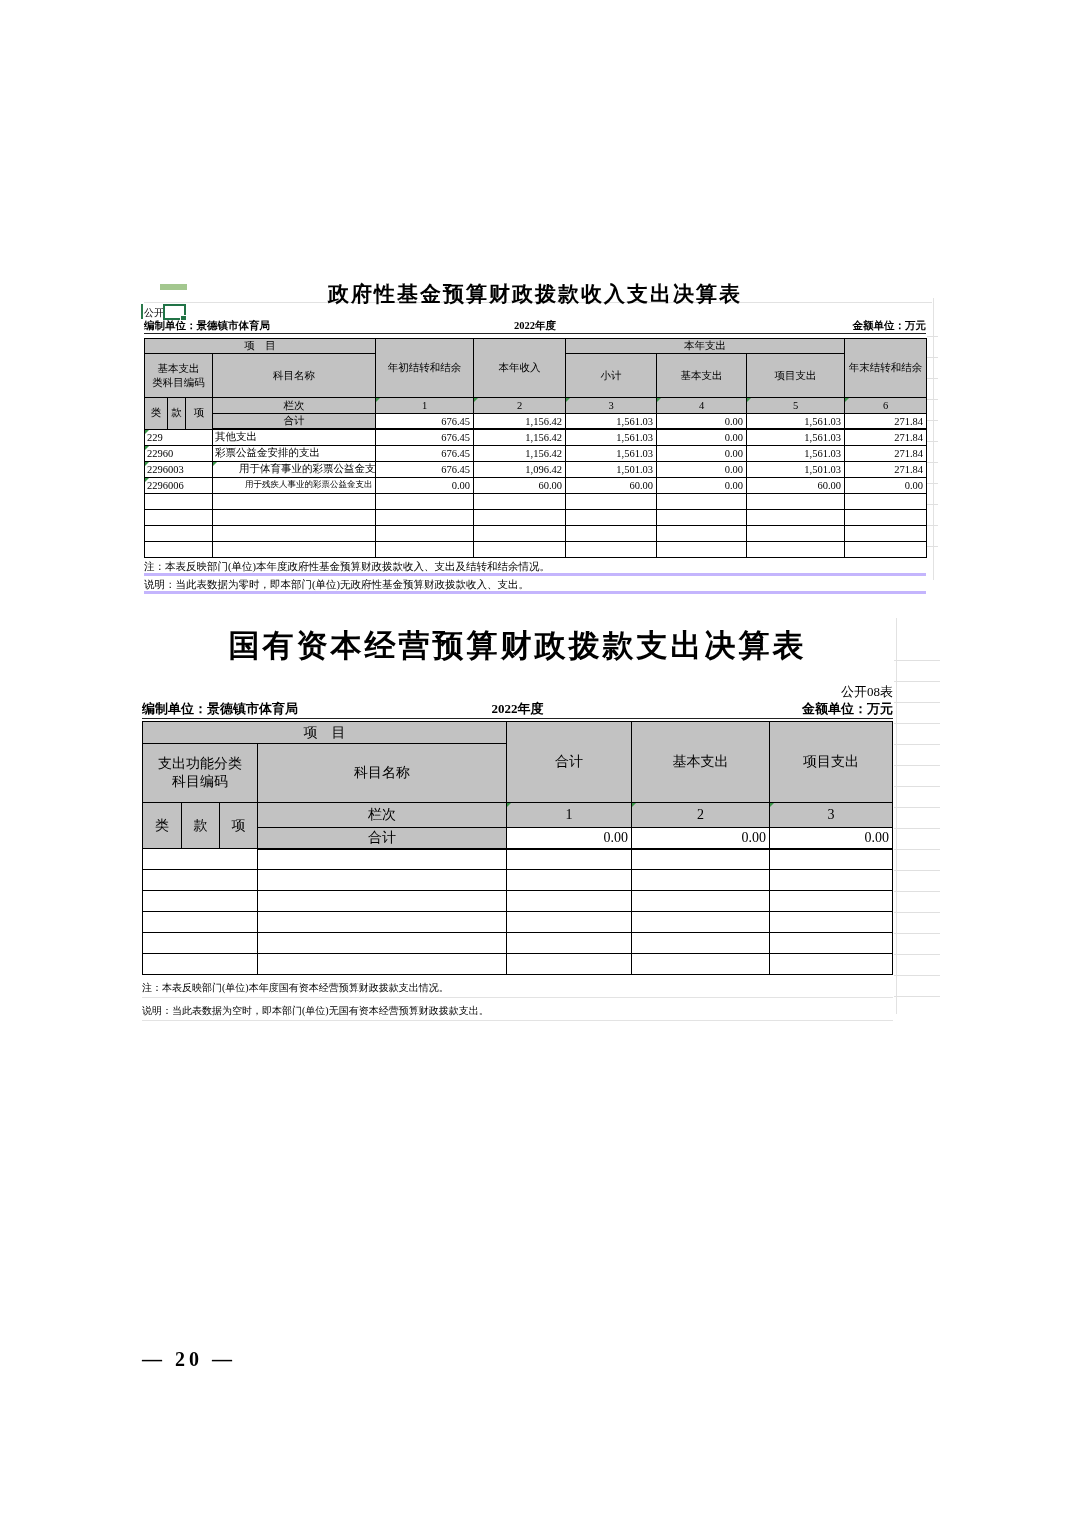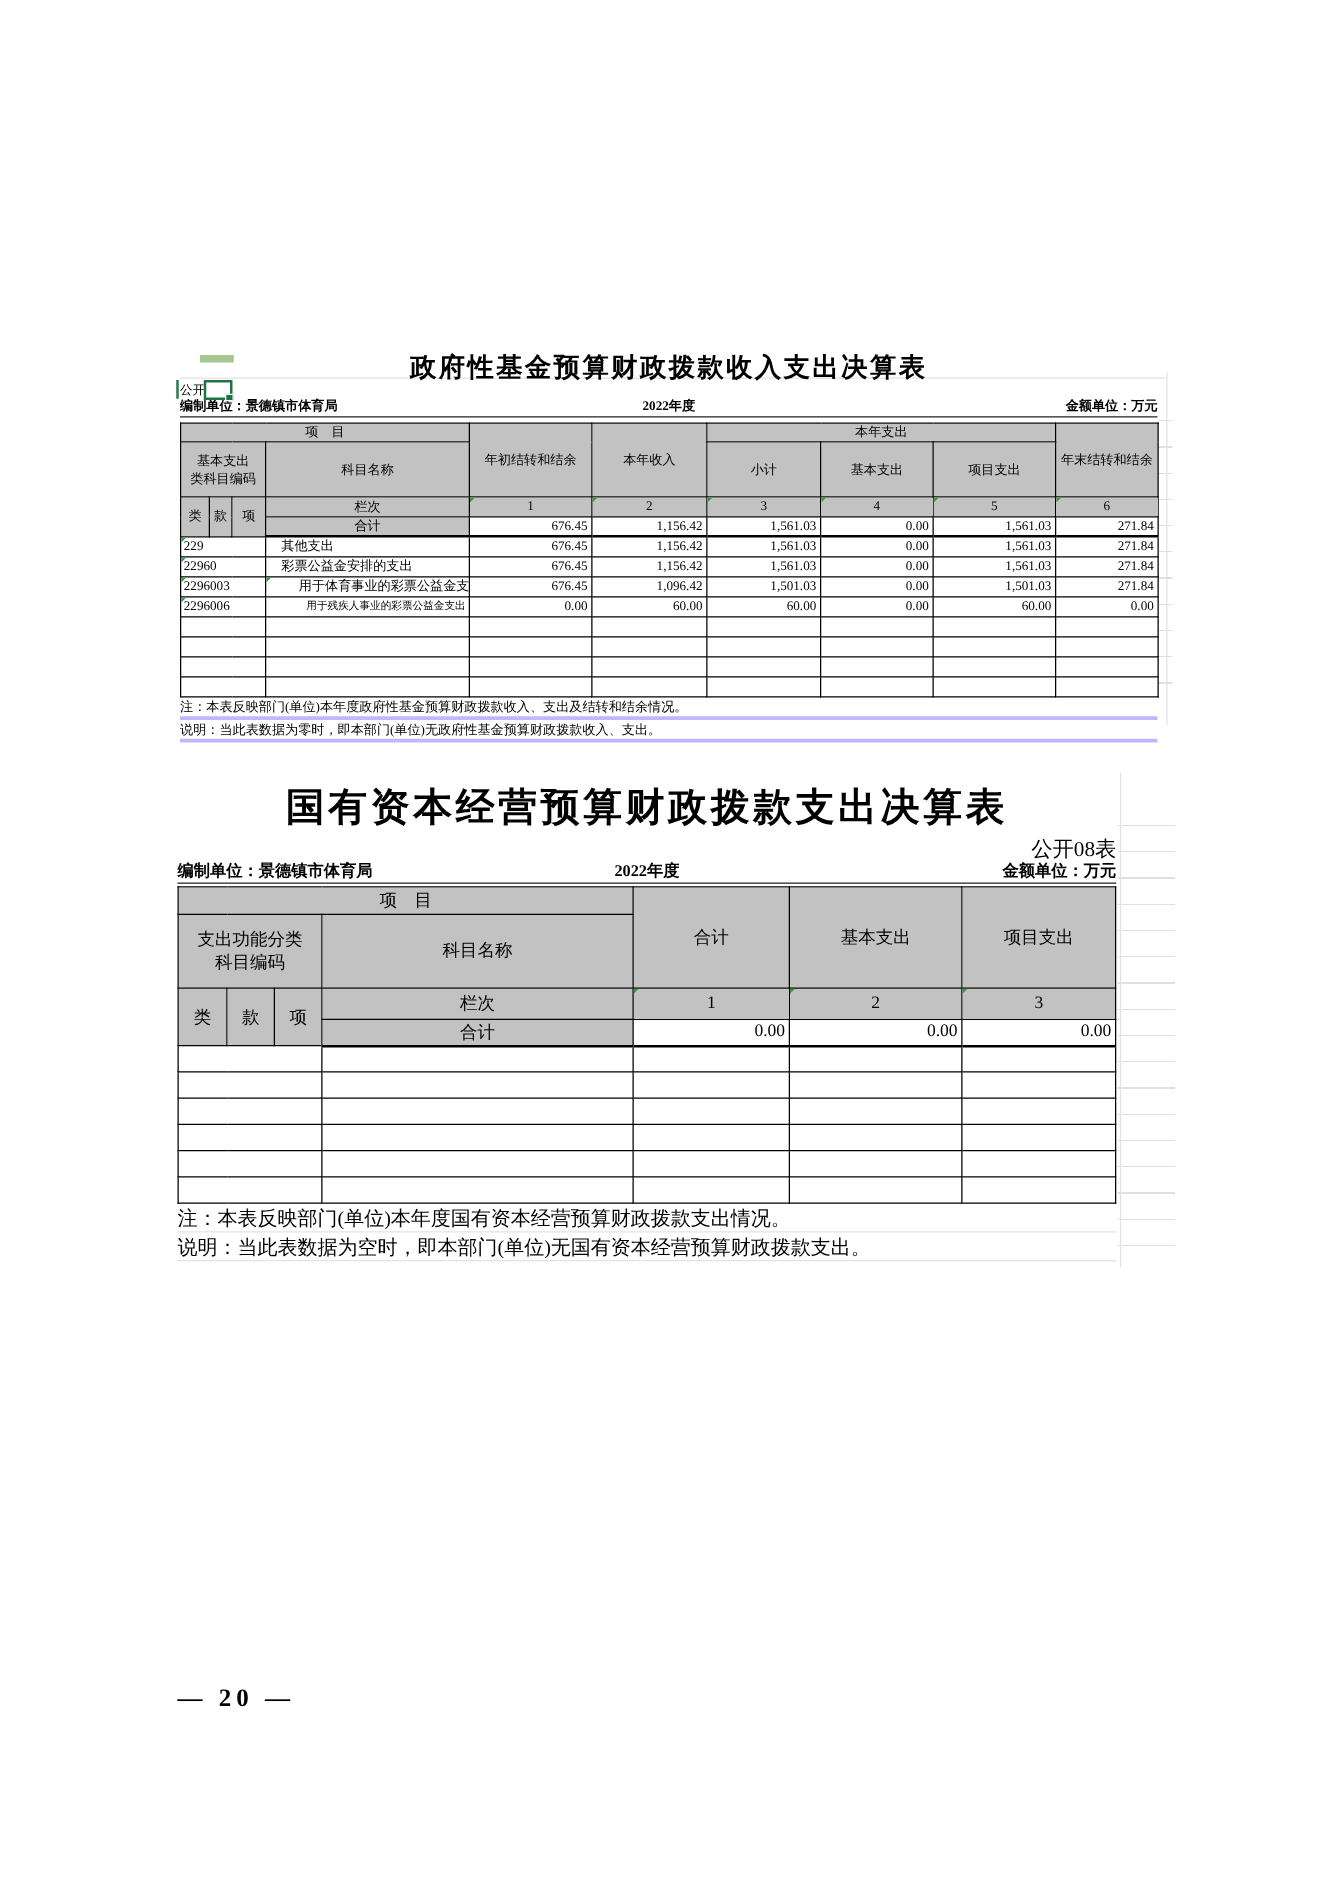--- a/index.html
+++ b/index.html
@@ -38,41 +38,41 @@
   .tri{position:relative;}
   .tri::before{content:"";position:absolute;top:0;left:0;border-top:4px solid #3a9648;
       border-right:4px solid transparent;}
 
   .t1{width:782px;margin-top:4px;font-size:10.5px;border:1.5px solid #000;}
   .t1 tr.hr1{height:11px;}  .t1 tr.hr2{height:44px;}
   .t1 tr.hr3{height:16px;}  .t1 tr.hr4{height:14px;}
   .t1 tr.dr{height:16px;}
   .t1 tr.hr4 td{border-bottom:2px solid #000;}
   .t1 td.code{padding-left:2px;white-space:nowrap;}
-  .t1 td.name{padding-left:12px;white-space:nowrap;}
+  .t1 td.name{padding-left:2px;white-space:nowrap;}
   .t1 td.ind1{padding-left:26px;}
   .t1 td.ind2{padding-left:32px;font-size:8.5px;}
   .s1-note{font-size:10.5px;line-height:13px;padding-top:2px;border-bottom:3px solid #c4b5fd;}
 
   
   .sheet2{position:absolute;left:142px;top:628px;width:751px;}
   .s2-title{text-align:center;font-size:31px;font-weight:bold;letter-spacing:3px;line-height:36px;}
-  .s2-no{text-align:right;font-size:17px;line-height:15px;margin-top:8px;}
+  .s2-no{text-align:right;font-size:13px;line-height:15px;margin-top:20px;}
   .s2-info{position:relative;font-size:13px;font-weight:bold;height:18px;line-height:18px;
       border-bottom:1px solid #222;margin-top:1px;}
   .s2-info .c{position:absolute;left:0;right:0;text-align:center;}
   .s2-info .r{position:absolute;right:0;top:0;}
   .s2-info .l{position:absolute;left:0;top:0;}
 
   .t2{width:750px;margin-top:2px;font-size:14px;border:1.5px solid #000;}
   .t2 tr.hr1{height:22px;}  .t2 tr.hr2{height:59px;}
   .t2 tr.hr3{height:25px;}  .t2 tr.hr4{height:21px;}
   .t2 tr.dr{height:21px;}
   .t2 tr.hr4 td{border-bottom:2px solid #000;}
-  .s2-note{font-size:16px;line-height:19px;padding-top:3px;border-bottom:1px solid #e3e3e3;}
+  .s2-note{font-size:10px;line-height:19px;padding-top:3px;border-bottom:1px solid #e3e3e3;}
 
   .pageno{position:absolute;left:142px;top:1348px;font-size:20px;letter-spacing:4px;font-weight:bold;}
 </style>
 </head>
 <body>
 
 <div class="page">
 
   <div class="hgrid" style="left:144px;top:302px;width:788px;height:1px;"></div>
   <div class="vgrid" style="left:933px;top:298px;width:1px;height:282px;"></div>

